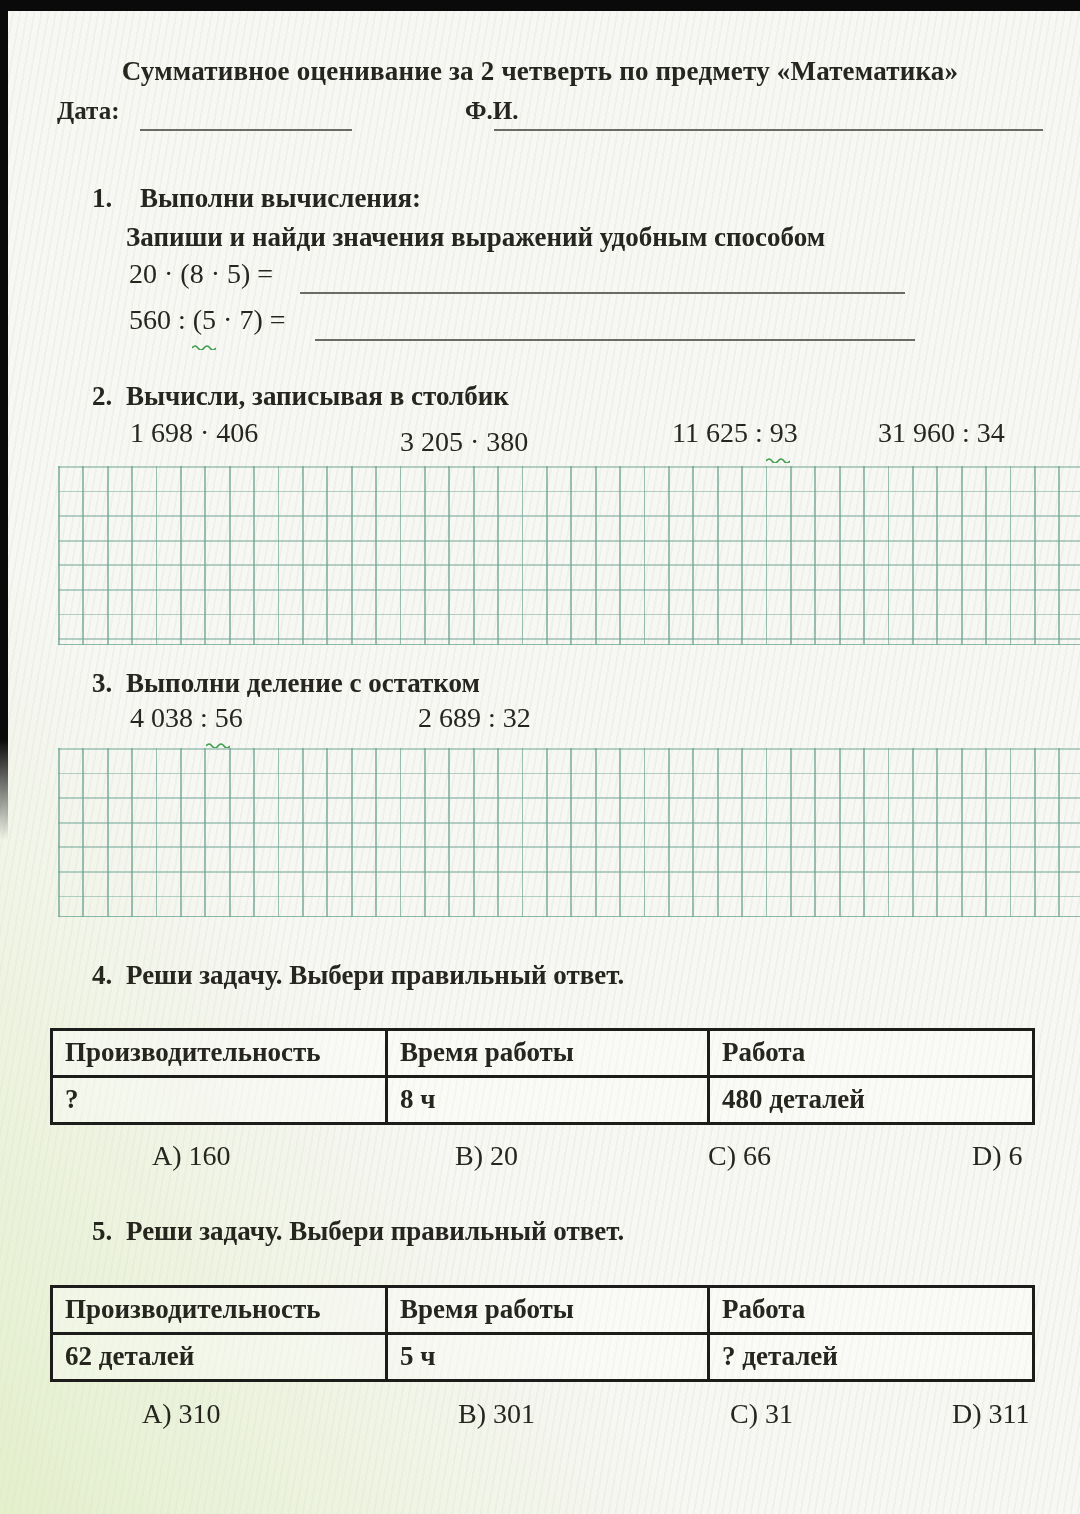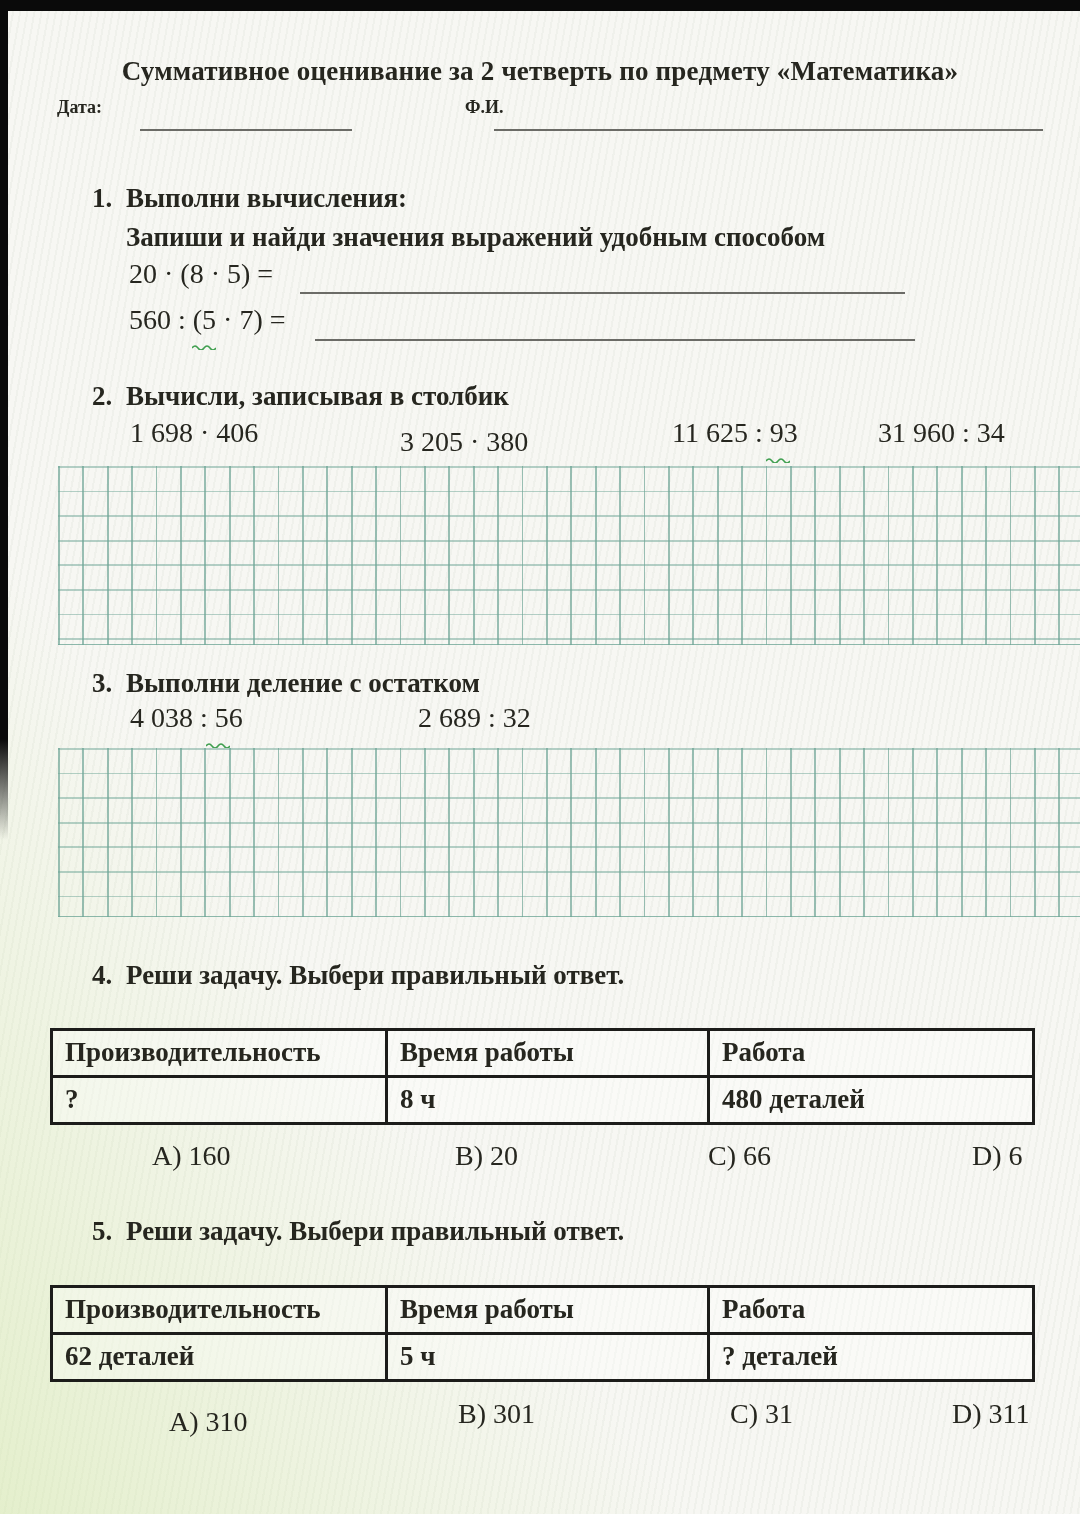--- a/index.html
+++ b/index.html
@@ -13,21 +13,21 @@
     background-color:#f7f7f3;
     background-image:
       linear-gradient(to top right, rgba(213,233,173,0.55) 0%, rgba(213,233,173,0.0) 32%),
       repeating-linear-gradient(100deg, rgba(190,200,185,0.13) 0 2px, rgba(255,255,255,0) 2px 7px);
   }
   .abs{position:absolute;}
   .edge-top{left:0;top:0;width:1080px;height:11px;background:#0a0a0a;}
   .edge-left{left:0;top:0;width:8px;height:840px;
     background:linear-gradient(to bottom,#0a0a0a 0%,#0a0a0a 88%,rgba(10,10,10,0) 100%);}
   .title{left:0;top:56px;width:1080px;text-align:center;font-weight:bold;font-size:27px;letter-spacing:0.2px;}
-  .lbl{font-size:18px;font-weight:bold;}
+  .lbl{font-size:25px;font-weight:bold;}
   .blank-line{border-bottom:2px solid #6b6b66;height:1px;}
   .task-num{font-size:27px;font-weight:bold;}
   .task-head{font-size:27px;font-weight:bold;}
   .expr{font-size:28px;}
   .problem{font-size:28px;}
   .option{font-size:28px;}
   .grid-paper{
     background-image:
       repeating-linear-gradient(to bottom, rgba(110,165,150,0.50) 0 1.7px, rgba(255,255,255,0) 1.7px 24.6px),
       repeating-linear-gradient(to right, rgba(95,155,140,0.62) 0 1.7px, rgba(255,255,255,0) 1.7px 24.4px);
@@ -49,21 +49,21 @@
   <div class="abs edge-left"></div>
 
   <div class="abs title">Суммативное оценивание за 2 четверть по предмету «Математика»</div>
 
   <span class="abs lbl" style="left:57px;top:97px;">Дата:</span>
   <span class="abs blank-line" style="left:140px;top:128px;width:212px;"></span>
   <span class="abs lbl" style="left:437px;top:97px;margin-left:28px;">Ф.И.</span>
   <span class="abs blank-line" style="left:494px;top:128px;width:549px;"></span>
 
   <span class="abs task-num" style="left:92px;top:183px;">1.</span>
-  <span class="abs task-head" style="left:126px;top:183px;">Выполни вычисления:</span>
+  <span class="abs task-head" style="left:140px;top:183px;">Выполни вычисления:</span>
   <span class="abs task-head" style="left:126px;top:222px;">Запиши и найди значения выражений удобным способом</span>
 
   <span class="abs expr" style="left:129px;top:258px;">20 · (8 · 5) =</span>
   <span class="abs blank-line" style="left:300px;top:291px;width:605px;"></span>
 
   <span class="abs expr" style="left:129px;top:304px;">560 : (5 · 7) =</span>
   <span class="abs blank-line" style="left:315px;top:338px;width:600px;"></span>
   <span class="abs squiggle" style="left:192px;top:336px;">
     <svg width="24" height="7" viewBox="0 0 24 7">
         <path d="M0 5 Q3 1 6 5 T12 5 T18 5 T24 5" fill="none" stroke="#3f9f4f" stroke-width="1.5"></path>
@@ -140,18 +140,18 @@
       <td>Работа</td>
     </tr>
     <tr>
       <td>62 деталей</td>
       <td>5 ч</td>
       <td>? деталей</td>
     </tr>
   </tbody>
     </table>
 
-  <span class="abs option" style="left:169px;top:1398px;margin-top:8px;">А) 310</span>
+  <span class="abs option" style="left:142px;top:1398px;">А) 310</span>
   <span class="abs option" style="left:458px;top:1398px;">В) 301</span>
   <span class="abs option" style="left:730px;top:1398px;">С) 31</span>
   <span class="abs option" style="left:952px;top:1398px;">D) 311</span>
 
 </div>
 
 </body></html>

